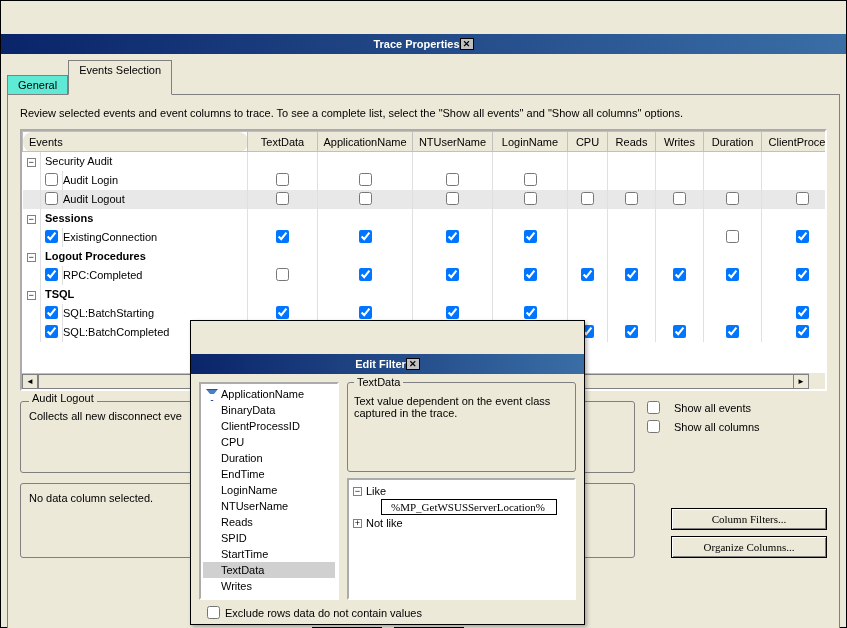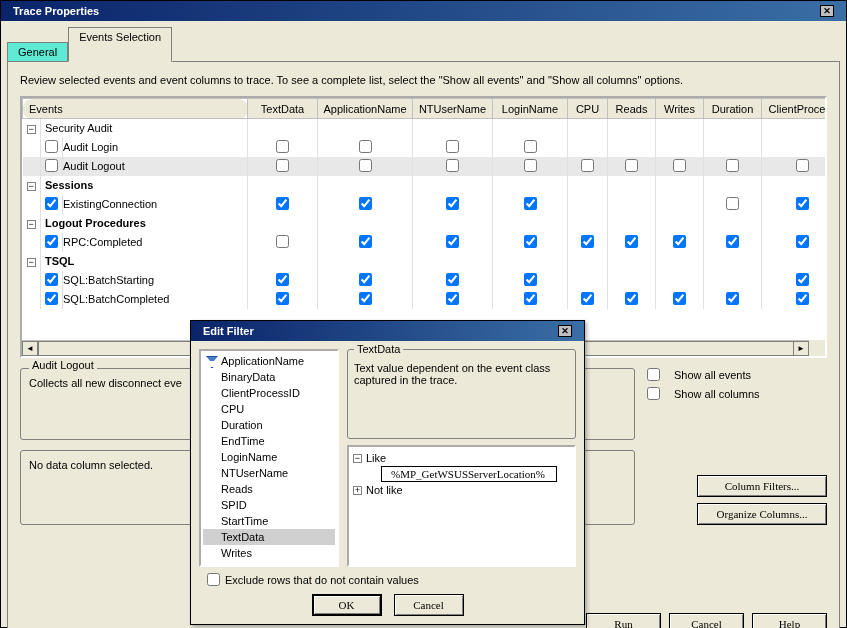--- a/index.html
+++ b/index.html
@@ -1,18 +1,18 @@
 <!DOCTYPE html>
 <html><head>
 <meta charset="utf-8">
 <style>
 * { box-sizing: border-box; margin: 0; padding: 0; }
 body { font-family: Tahoma, sans-serif; font-size: 11px; background: #808080; width: 847px; height: 628px; overflow: hidden; position: absolute; }
 .window { position: absolute; background: #ece9d8; border: 1px solid #000; }
-.titlebar { background: linear-gradient(to right, #0a246a, #3a6ea5); color: #fff; font-weight: bold; padding: 3px 12px; display: flex; justify-content: space-between; align-items: center; height: 20px; }
+.titlebar { background: linear-gradient(to right, #0a246a, #3a6ea5); color: #fff; font-weight: bold; padding: 3px 12px; display: flex; justify-content: center; align-items: center; height: 20px; margin-top: 33px; }
 .titlebar .close-btn { width: 14px; height: 12px; background: #c0c0c0; border: 1px solid #000; color: #000; font-size: 9px; line-height: 10px; text-align: center; cursor: pointer; font-weight: bold; }
 .main-window { left: 0; top: 0; width: 847px; height: 628px; }
 .tabs { display: flex; margin: 6px 6px 0 6px; }
 .tab { padding: 3px 10px; border: 1px solid #808080; border-bottom: none; background: #ece9d8; margin-right: 0; cursor: pointer; position: relative; }
 .tab.active { background: #ece9d8; border-bottom: 1px solid #ece9d8; z-index: 2; margin-bottom: -1px; }
 .tab.inactive { background: #5eead4; margin-top: 15px; }
 .tab-panel { margin: 0 6px 6px 6px; border: 1px solid #808080; background: #ece9d8; padding: 12px; position: relative; height: calc(100% - 50px); }
 .instruction { margin-bottom: 10px; }
 .grid-container { border: 2px inset #fff; background: #fff; height: 262px; overflow: hidden; position: relative; }
 .grid-table { border-collapse: collapse; width: 822px; font-size: 11px; }
@@ -32,21 +32,21 @@
 .scrollbar-h .thumb { position: absolute; left: 16px; top: 0; height: 15px; width: 760px; background: #ece9d8; border: 1px solid #808080; }
 .scrollbar-corner { position: absolute; bottom: 0; right: 0; width: 16px; height: 16px; background: #ece9d8; }
 .info-box { flex: 1; border: 1px solid #808080; border-radius: 3px; padding: 8px; height: 55px; position: relative; }
 .info-box.legend { padding-top: 4px; }
 .legend-title { position: relative; top: -14px; background: #ece9d8; padding: 0 3px; display: inline-block; }
 .legend-text { margin-top: -8px; }
 .checkbox-row { display: flex; align-items: center; gap: 14px; margin-bottom: 6px; }
 .btn { min-width: 90px; height: 22px; background: #ece9d8; border: 1px solid #000; box-shadow: inset 1px 1px 0 #fff, inset -1px -1px 0 #808080; cursor: pointer; font-family: Tahoma; font-size: 11px; padding: 0 8px; }
 .btn.default { border: 2px solid #000; }
 .right-buttons { display: flex; flex-direction: column; gap: 6px; align-items: flex-end; margin-top: 75px; }
-.right-buttons .btn { width: 130px; margin-left: 40px; }
+.right-buttons .btn { width: 156px; margin-left: 40px; }
 .bottom-buttons { position: absolute; right: 12px; bottom: 1px; display: flex; gap: 8px; }
 .bottom-buttons .btn { min-width: 75px; }
 
 .dialog { left: 190px; top: 320px; width: 395px; height: 305px; z-index: 100; box-shadow: 2px 2px 4px rgba(0,0,0,0.3); }
 .dialog-body { padding: 8px; display: flex; flex-direction: column; height: calc(100% - 20px); }
 .dialog-content { display: flex; gap: 8px; flex: 1; }
 .column-list { width: 140px; border: 2px inset #fff; background: #fff; overflow-y: auto; padding: 2px; }
 .column-item { padding: 2px 4px 2px 18px; cursor: pointer; position: relative; white-space: nowrap; }
 .column-item.selected { background: #d0d0d0; }
 .column-item.has-filter::before { content: ""; position: absolute; left: 3px; top: 3px; width: 10px; height: 10px; background: linear-gradient(180deg, #4a7fc4 0%, #4a7fc4 40%, transparent 40%); clip-path: polygon(0 0, 100% 0, 60% 50%, 60% 100%, 40% 100%, 40% 50%); border: 0.5px solid #2050a0; }
@@ -313,20 +313,20 @@
           </div>
           <div class="tree-row">
             <span class="expand-box">+</span>
             <span style="margin-left:2px;">Not like</span>
           </div>
         </div>
       </div>
     </div>
     <div class="exclude-row">
       <input type="checkbox" style="">
-      <span>Exclude rows that do not contain values</span>
+      <span>Exclude rows data do not contain values</span>
     </div>
     <div class="dialog-buttons">
       <button class="btn default">OK</button>
       <button class="btn">Cancel</button>
     </div>
   </div>
 </div>
 
 </body></html>

